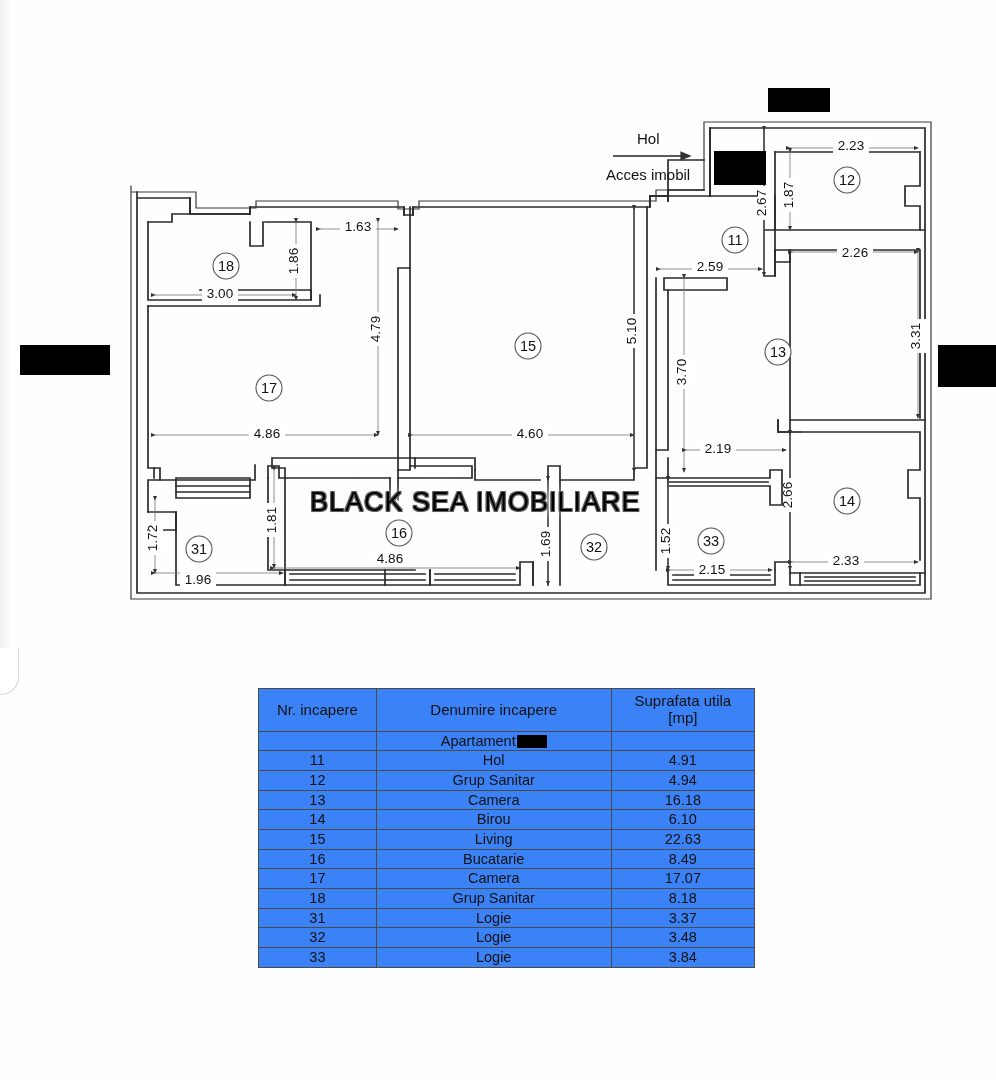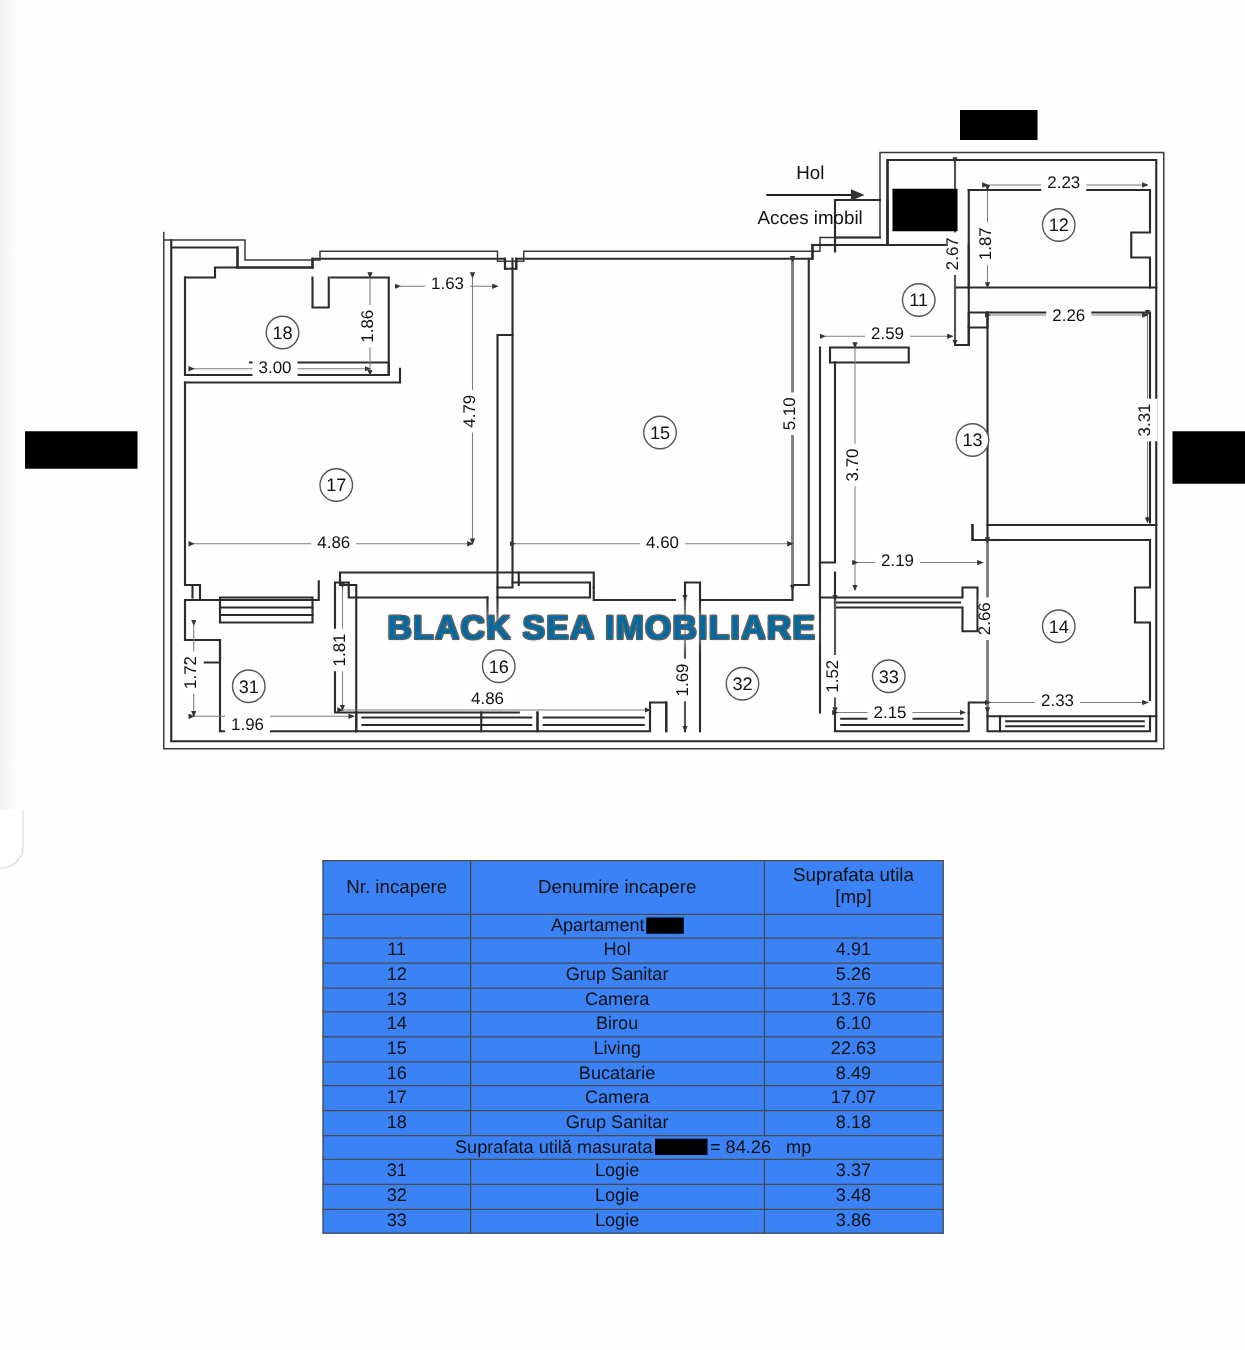--- a/index.html
+++ b/index.html
@@ -30,22 +30,22 @@
   #red-acces{left:714px;top:151px;width:52px;height:34px;}
 
   
   .plan-label{position:absolute;font-size:15px;color:#111;white-space:nowrap;}
   #lbl-hol{left:637px;top:130px;}
   #lbl-acces{left:606px;top:166px;}
 
   
   #watermark{
     position:absolute;left:310px;top:487px;
-    font-size:27px;font-weight:bold;letter-spacing:1px;
-    color:#0369a1;white-space:nowrap;
+    font-size:27px;font-weight:normal;letter-spacing:1px;
+    color:#000000;white-space:nowrap;
     text-shadow:
       0 0 1px #6d6d6d, 0 0 2px #7a7a7a,
       1px 1px 0 #555, -1px -1px 0 #555, 1px -1px 0 #555, -1px 1px 0 #555,
       0 0 9px rgba(255,255,255,.95), 0 0 16px rgba(255,255,255,.85);
   }
 
   
   #room-table{
     position:absolute;left:258px;top:688px;width:497px;
     border-collapse:collapse;background:#3b82f6;
@@ -371,26 +371,26 @@
           <td></td>
         </tr>
         <tr>
           <td>11</td>
           <td>Hol</td>
           <td>4.91</td>
         </tr>
         <tr>
           <td>12</td>
           <td>Grup Sanitar</td>
-          <td>5.26</td>
+          <td>4.94</td>
         </tr>
         <tr>
           <td>13</td>
           <td>Camera</td>
-          <td>13.76</td>
+          <td>16.18</td>
         </tr>
         <tr>
           <td>14</td>
           <td>Birou</td>
           <td>6.10</td>
         </tr>
         <tr>
           <td>15</td>
           <td>Living</td>
           <td>22.63</td>
@@ -404,33 +404,30 @@
           <td>17</td>
           <td>Camera</td>
           <td>17.07</td>
         </tr>
         <tr>
           <td>18</td>
           <td>Grup Sanitar</td>
           <td>8.18</td>
         </tr>
         <tr>
-          <td colspan="3" class="summary-cell"><span class="sum-inner">Suprafata utilă masurata<span class="sum-black"></span>= 84.26&nbsp;&nbsp;&nbsp;mp</span></td>
-        </tr>
-        <tr>
           <td>31</td>
           <td>Logie</td>
           <td>3.37</td>
         </tr>
         <tr>
           <td>32</td>
           <td>Logie</td>
           <td>3.48</td>
         </tr>
         <tr>
           <td>33</td>
           <td>Logie</td>
-          <td>3.86</td>
+          <td>3.84</td>
         </tr>
       </tbody>
   </table>
 
 </div>
 
 </body></html>

